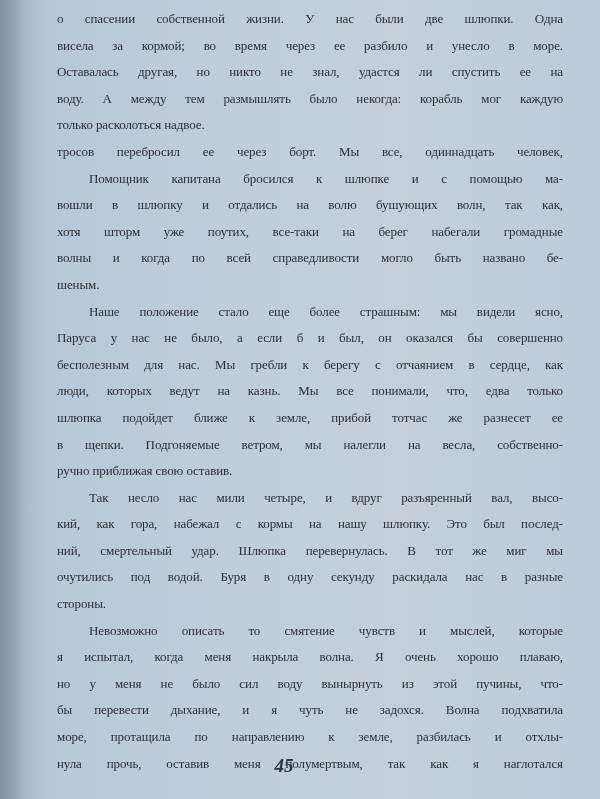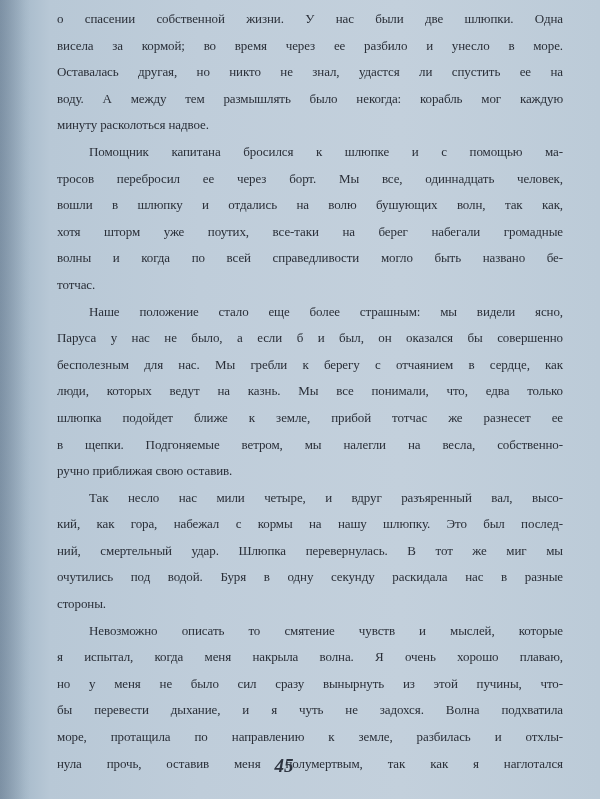--- a/index.html
+++ b/index.html
@@ -58,40 +58,40 @@
 </head>
 <body>
 
 <div class="shadow-left"></div>
 
 <div class="page" id="page">
     <div class="line">о спасении собственной жизни. У нас были две шлюпки. Одна</div>
     <div class="line">висела за кормой; во время через ее разбило и унесло в море.</div>
     <div class="line">Оставалась другая, но никто не знал, удастся ли спустить ее на</div>
     <div class="line">воду. А между тем размышлять было некогда: корабль мог каждую</div>
-    <div class="line last">минуту расколоться надвое.</div>
+    <div class="line last">только расколоться надвое.</div>
+    <div class="line">тросов перебросил ее через борт. Мы все, одиннадцать человек,</div>
     <div class="line indent">Помощник капитана бросился к шлюпке и с помощью ма-</div>
-    <div class="line">тросов перебросил ее через борт. Мы все, одиннадцать человек,</div>
     <div class="line">вошли в шлюпку и отдались на волю бушующих волн, так как,</div>
     <div class="line">хотя шторм уже поутих, все-таки на берег набегали громадные</div>
     <div class="line">волны и когда по всей справедливости могло быть названо бе-</div>
-    <div class="line last">тотчас.</div>
+    <div class="line last">шеным.</div>
     <div class="line indent">Наше положение стало еще более страшным: мы видели ясно,</div>
     <div class="line">Паруса у нас не было, а если б и был, он оказался бы совершенно</div>
     <div class="line">бесполезным для нас. Мы гребли к берегу с отчаянием в сердце, как</div>
     <div class="line">люди, которых ведут на казнь. Мы все понимали, что, едва только</div>
     <div class="line">шлюпка подойдет ближе к земле, прибой тотчас же разнесет ее</div>
     <div class="line">в щепки. Подгоняемые ветром, мы налегли на весла, собственно-</div>
     <div class="line last">ручно приближая свою оставив.</div>
     <div class="line indent">Так несло нас мили четыре, и вдруг разъяренный вал, высо-</div>
     <div class="line">кий, как гора, набежал с кормы на нашу шлюпку. Это был послед-</div>
     <div class="line">ний, смертельный удар. Шлюпка перевернулась. В тот же миг мы</div>
     <div class="line">очутились под водой. Буря в одну секунду раскидала нас в разные</div>
     <div class="line last">стороны.</div>
     <div class="line indent">Невозможно описать то смятение чувств и мыслей, которые</div>
     <div class="line">я испытал, когда меня накрыла волна. Я очень хорошо плаваю,</div>
-    <div class="line">но у меня не было сил сразу вынырнуть из этой пучины, что-</div>
+    <div class="line">но у меня не было сил воду вынырнуть из этой пучины, что-</div>
     <div class="line">бы перевести дыхание, и я чуть не задохся. Волна подхватила</div>
     <div class="line">море, протащила по направлению к земле, разбилась и отхлы-</div>
     <div class="line">нула прочь, оставив меня полумертвым, так как я наглотался</div>
   </div>
 
 <div class="page-number">45</div>
 
 </body></html>

